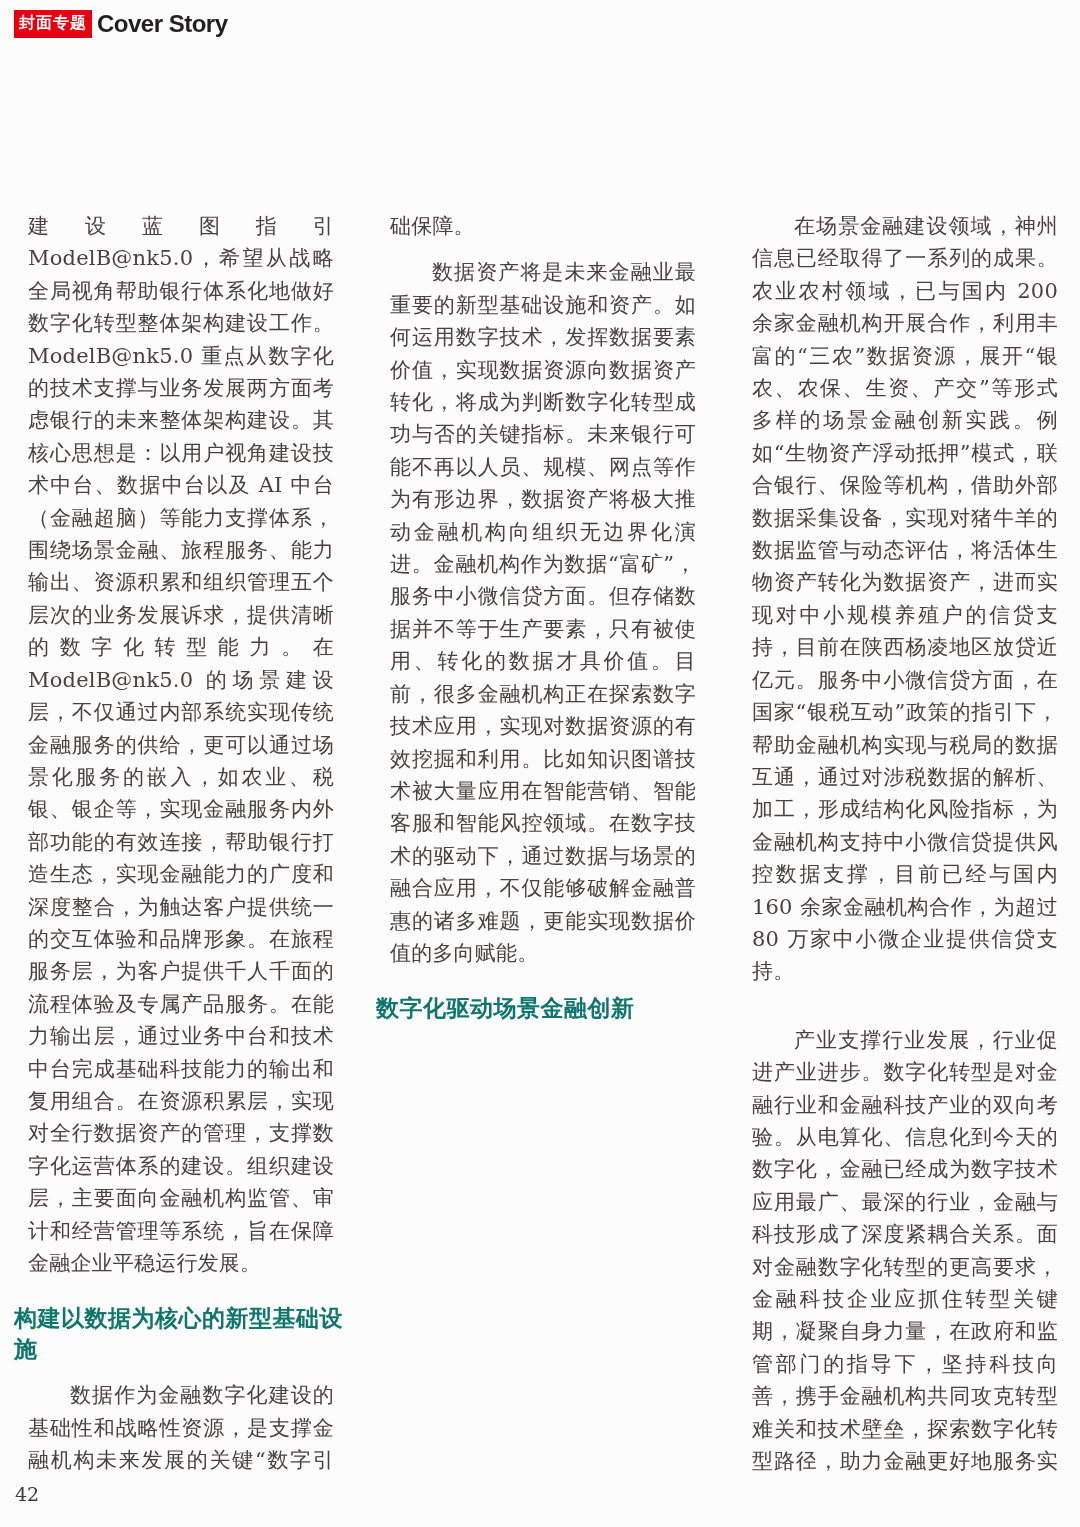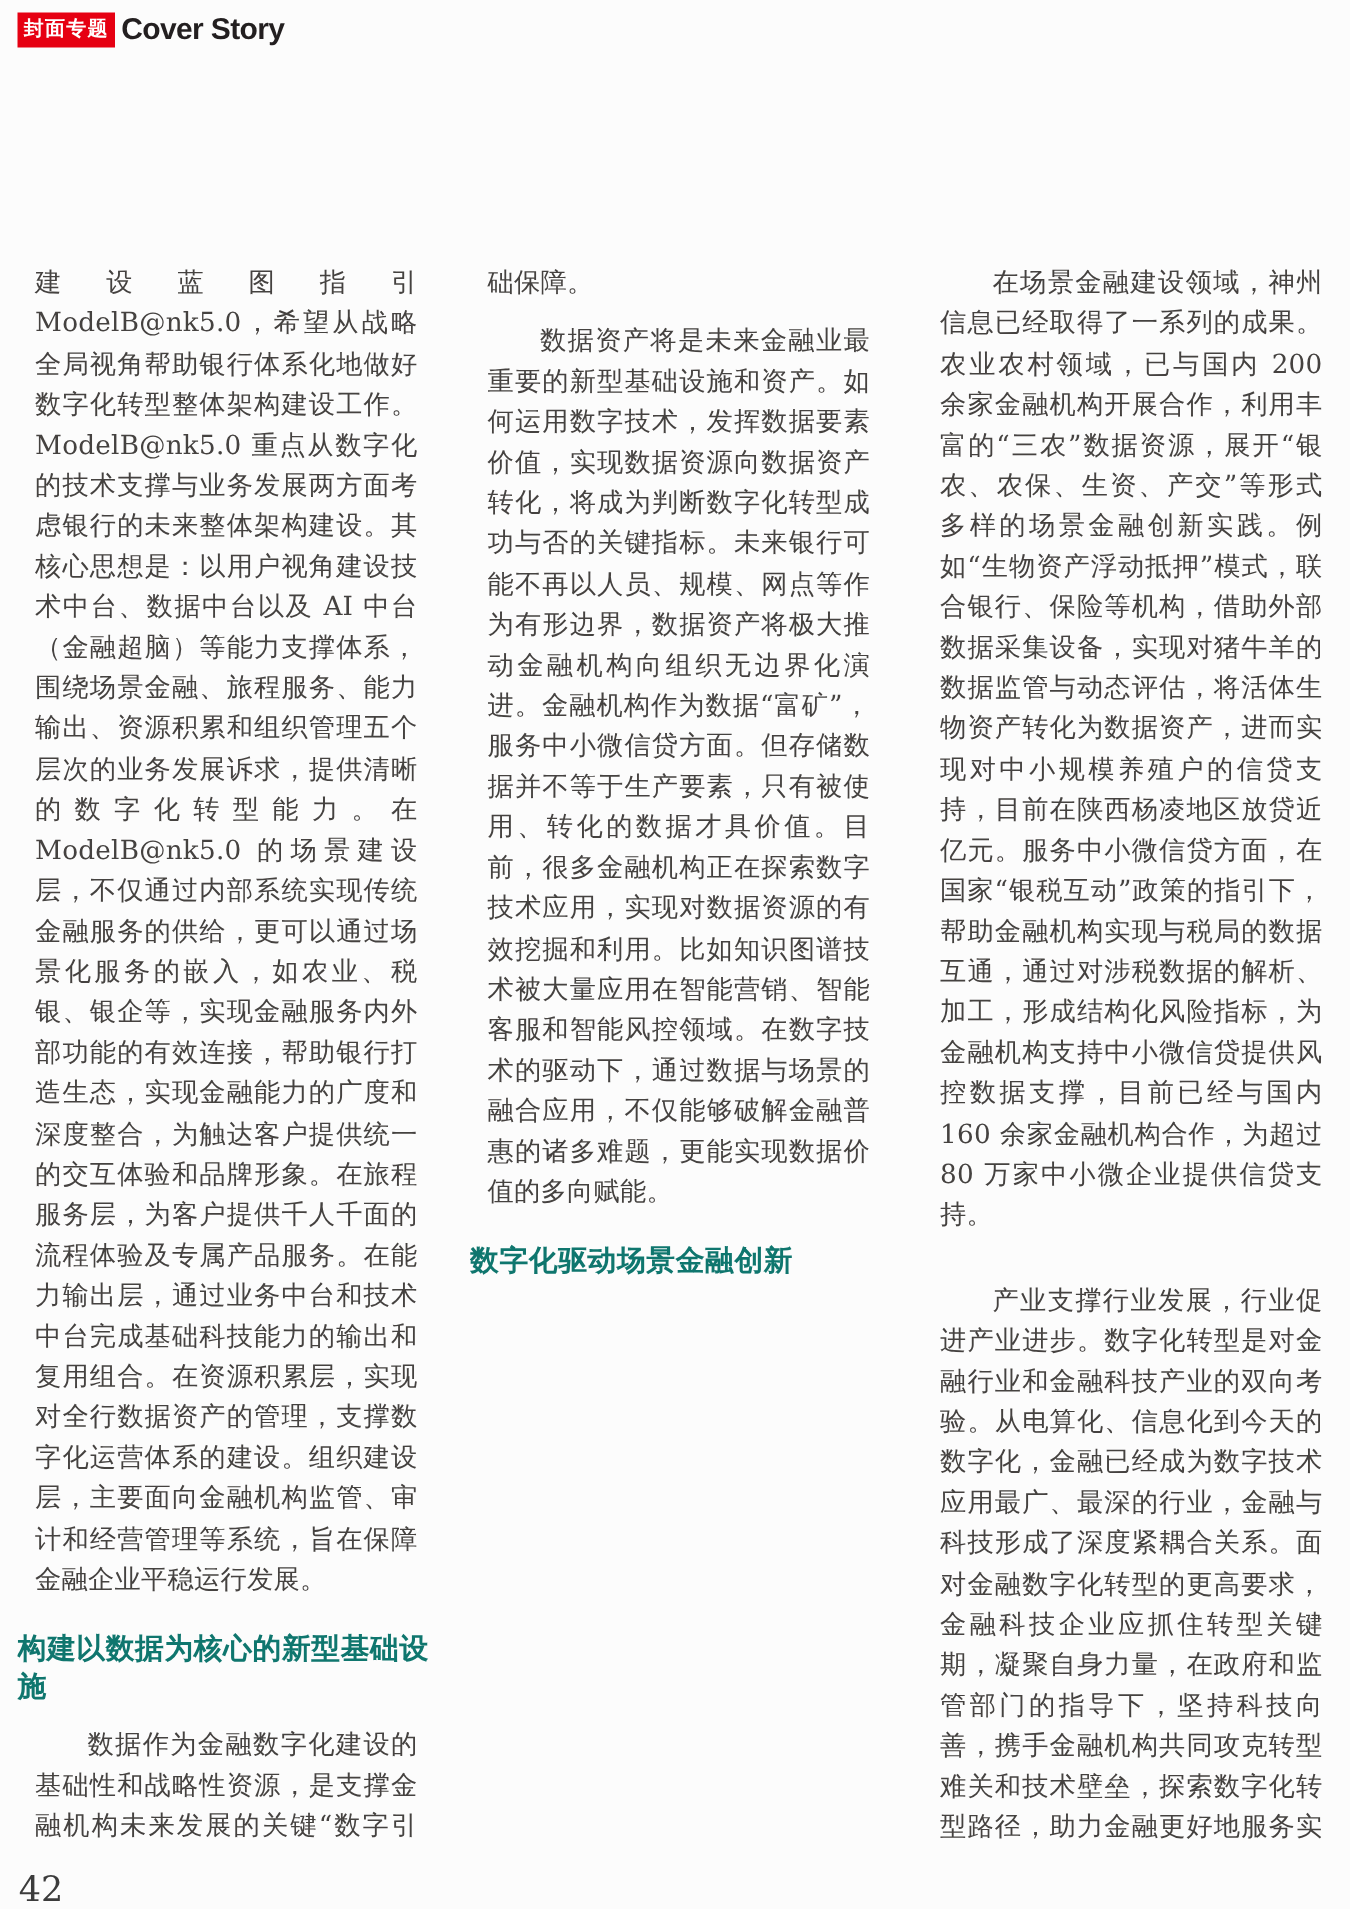--- a/index.html
+++ b/index.html
@@ -55,23 +55,22 @@
   .col h2 {
     font-family: "Liberation Sans", "DejaVu Sans", sans-serif;
     font-size: 23px; font-weight: bold;
     color: #0f766e;
     margin: 24px 0 8px 0;
     letter-spacing: 0.5px;
   }
   
   .page-number {
     position: absolute; left: 15px; top: 1483px;
-    font-size: 28px; color: #3c3c3c;
+    font-size: 19px; color: #3c3c3c;
     font-family: "DejaVu Serif", "Liberation Serif", serif;
-    margin-top: 12px;
   }
 </style>
 </head>
 <body>
 
 <div class="page">
 
   <div class="header">
     <span class="header-tag">封面专题</span>
     <span class="header-title">Cover Story</span>

